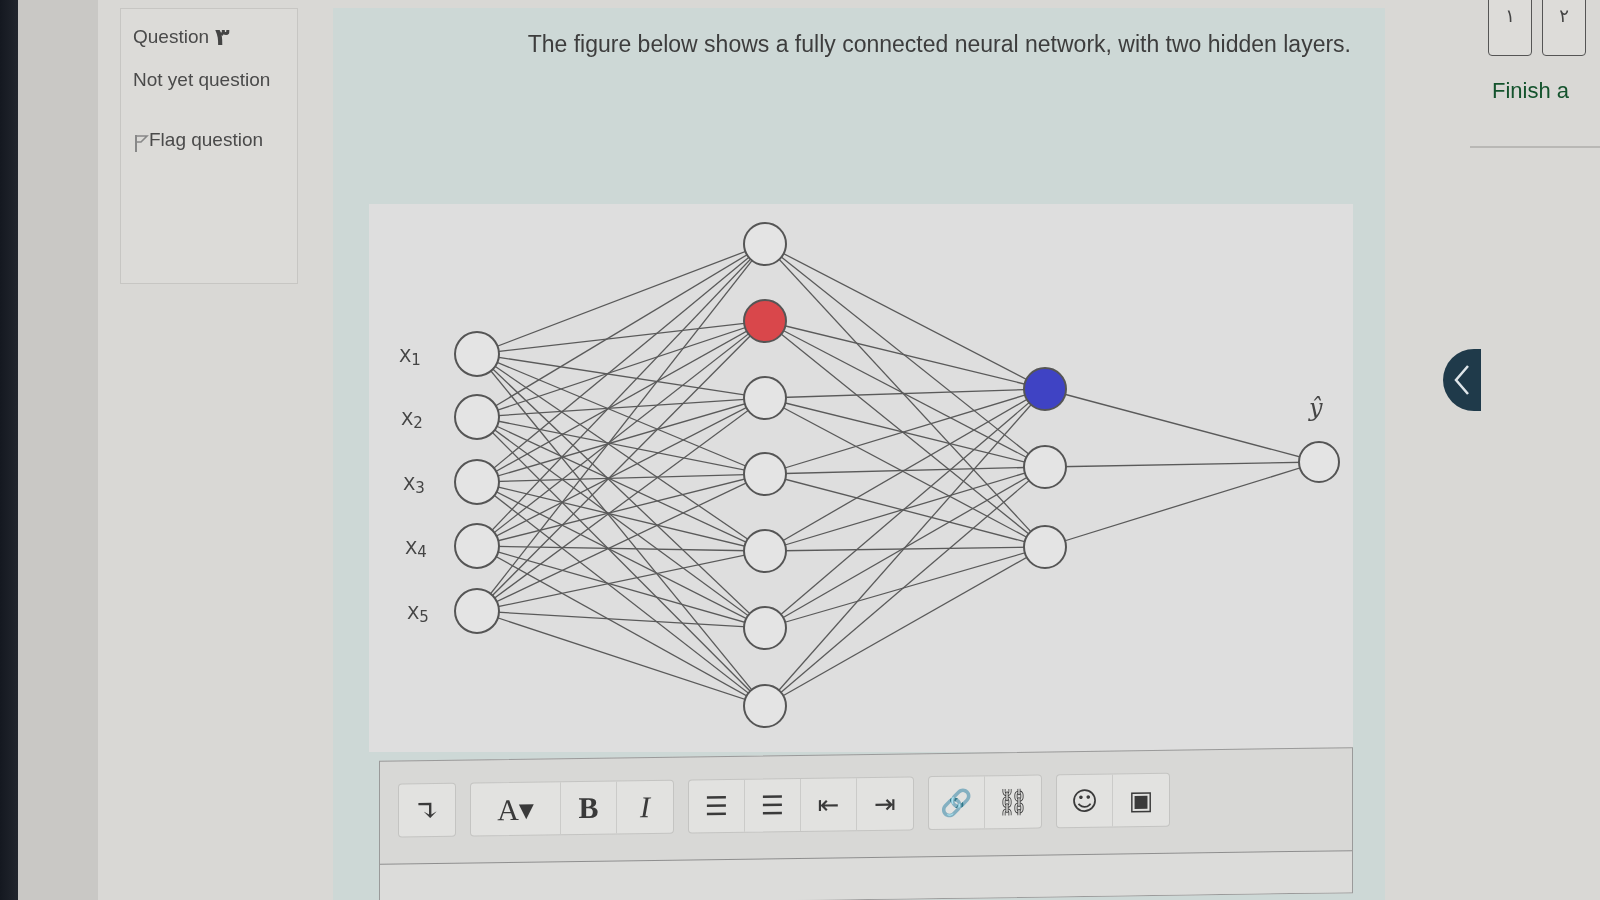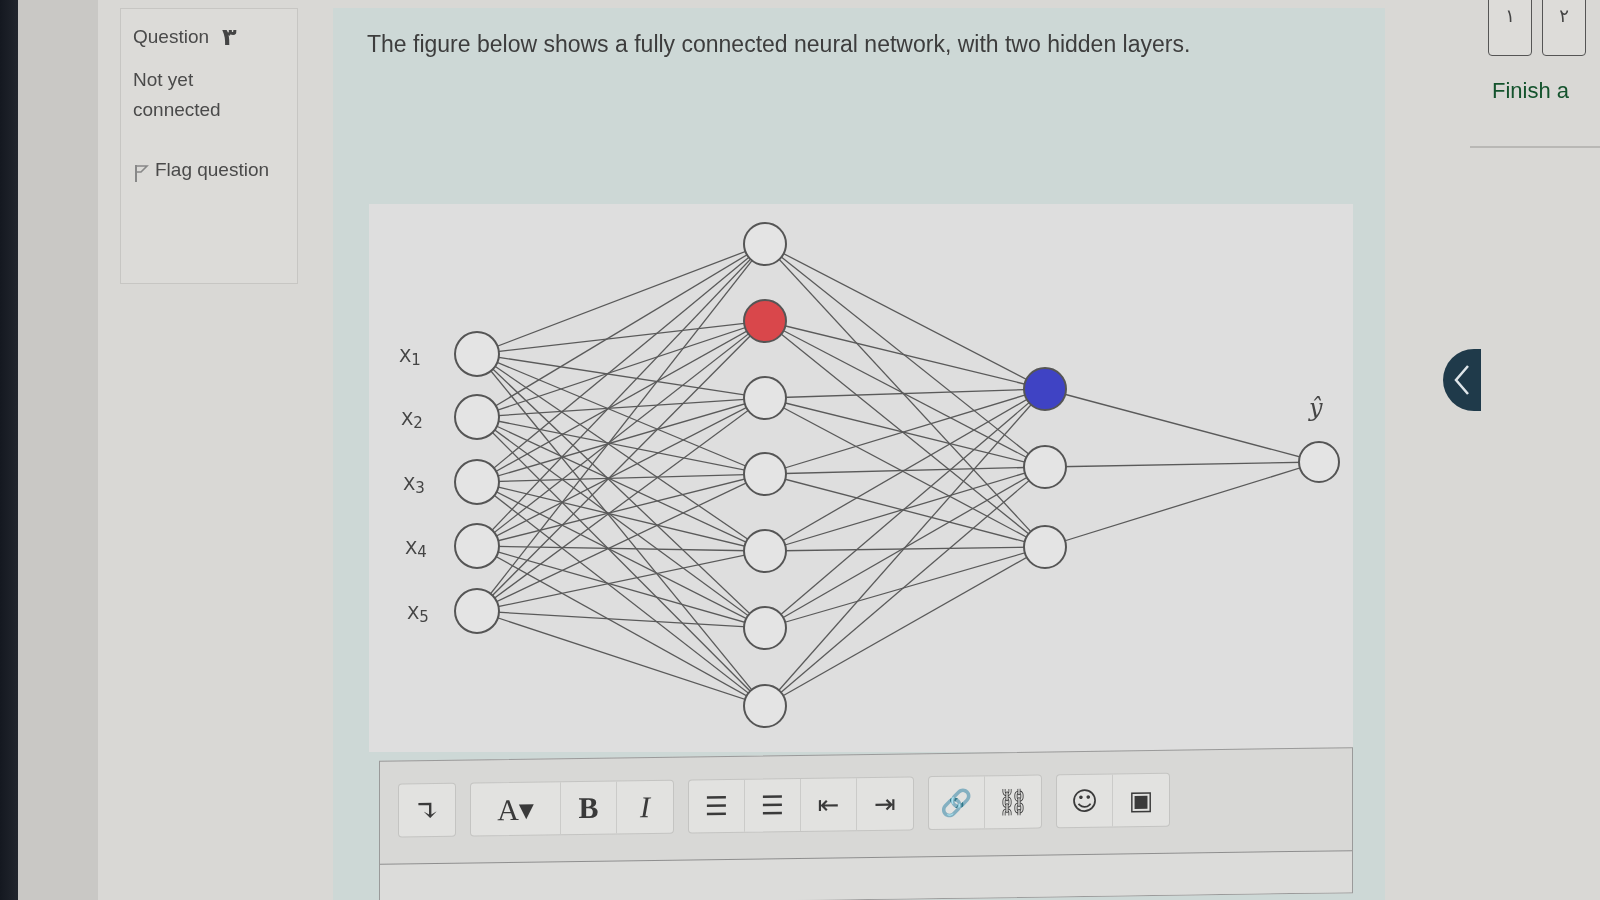--- a/index.html
+++ b/index.html
@@ -22,37 +22,37 @@
       position: absolute; left: 98px; top: 0; width: 1502px; height: 900px;
       background: #d9d8d5;
     }
 
     
     .qinfo {
       position: absolute; left: 120px; top: 8px; width: 178px; height: 276px;
       background: #dcdbd8; border: 1px solid #c7c6c3;
       padding: 14px 12px; font-size: 19px; color: #4a4a4a;
     }
-    .qinfo .qno { display: flex; align-items: center; gap: 13px; margin-bottom: 14px; }
+    .qinfo .qno { display: flex; align-items: center; gap: 6px; margin-bottom: 14px; }
     .qinfo .qno .num { font-size: 24px; font-weight: bold; color: #444; }
     .qinfo .state { line-height: 30px; margin-bottom: 12px; }
     .qinfo .mark { line-height: 30px; margin-bottom: 10px; }
     .qinfo .mark .grade { font-size: 16px; letter-spacing: 2px; display: block; }
-    .qinfo .flag { display: flex; align-items: flex-start; gap: 6px; line-height: 30px; cursor: pointer; margin-top: 30px; }
+    .qinfo .flag { display: flex; align-items: flex-start; line-height: 30px; cursor: pointer; margin-top: 30px; }
     .qinfo .flag svg { margin-top: 8px; }
 
     
     .qcontent {
       position: absolute; left: 333px; top: 8px; width: 1052px; height: 892px;
       background: #cdd8d6;
       padding: 18px 34px;
     }
     .qtext { font-size: 23px; color: #3d3d3d; }
     .qtext p { margin-bottom: 14px; line-height: 37px; }
-    .qtext p.first { margin-bottom: 10px; }
+    .qtext p.first { margin-bottom: 10px; text-align: right; }
 
     .figure {
       position: absolute; left: 36px; top: 196px; width: 984px; height: 548px;
       background: #dedede;
     }
     .figure svg { position: absolute; left: 0; top: 0; }
 
     
     .editor {
       position: absolute; left: 46px; top: 746px; width: 974px; height: 146px;
@@ -100,21 +100,21 @@
 
 <div class="bezel"></div>
 <div class="page-left"></div>
 <div class="page"></div>
 
 <div class="qinfo">
   <div class="qno">
     <span>Question</span>
     <span class="num">٣</span>
   </div>
-  <div class="state">Not yet connected</div>
+  <div class="state">Not yet question</div>
   <div class="flag">
     <svg width="16" height="20" viewBox="0 0 16 20">
       <path d="M3 2 L3 19" stroke="#888" stroke-width="2"></path>
       <path d="M3 3 L14 3 L8 9 L3 9" fill="none" stroke="#888" stroke-width="1.6"></path>
     </svg>
     <span>Flag question</span>
   </div>
 </div>
 
 <div class="qcontent">

